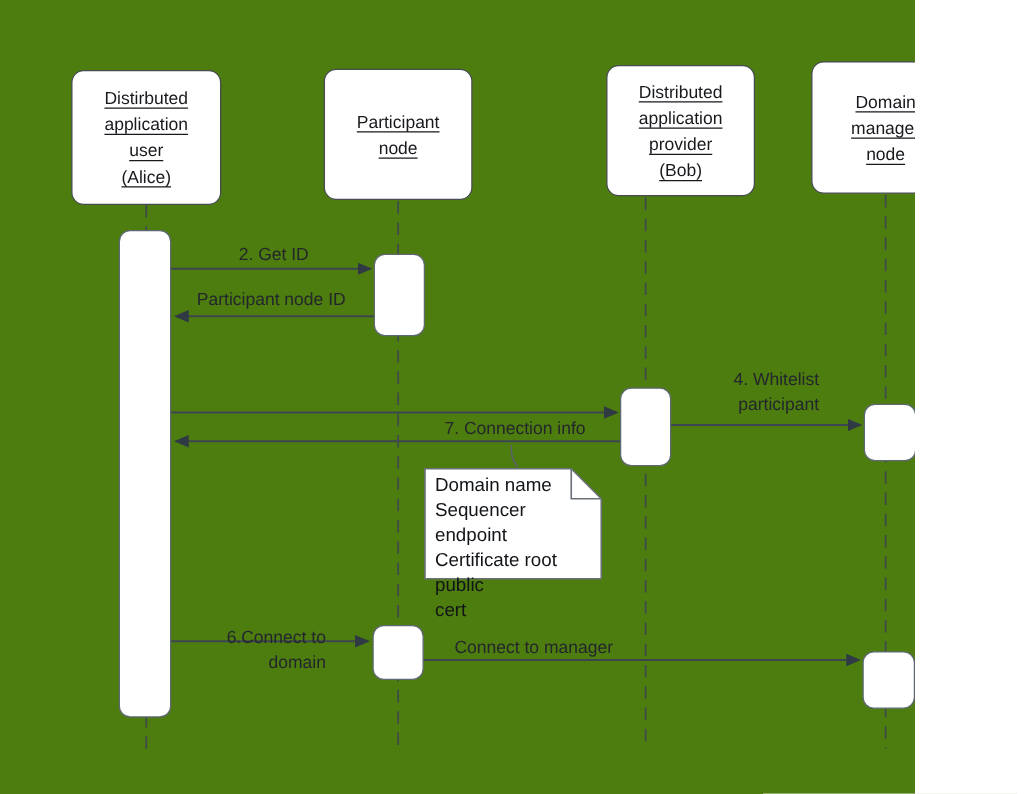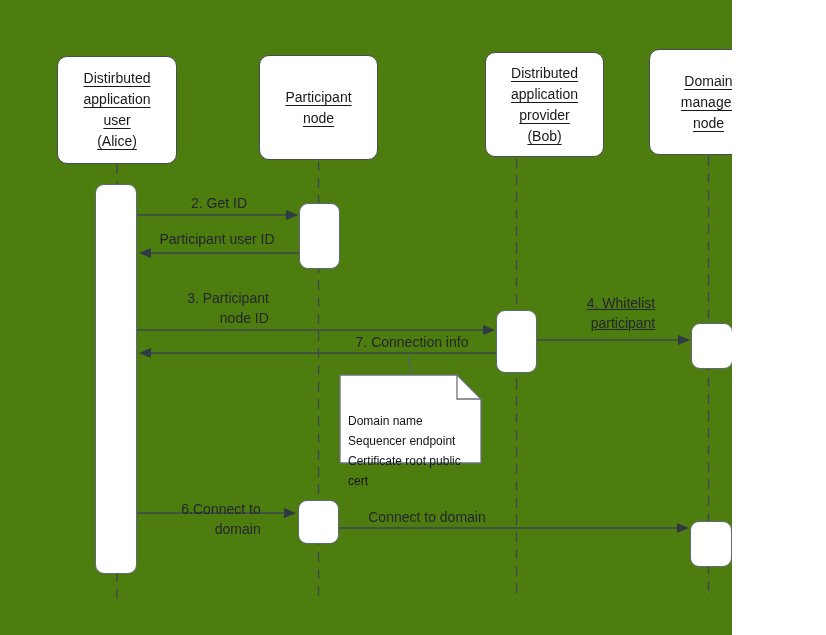--- a/index.html
+++ b/index.html
@@ -21,21 +21,21 @@
     position:absolute;z-index:2;box-sizing:border-box;background:#ffffff;
     border:1.5px solid #5f6973;border-radius:9px;
   }
   .msg{
     position:absolute;z-index:4;transform:translateX(-50%);
     text-align:right;white-space:pre-line;
     font-size:14px;line-height:20px;color:#23272c;
   }
   .note-text{
     position:absolute;z-index:4;width:130px;
-    font-size:12px;line-height:20px;color:#111418;white-space:pre-line;margin-top:32px;
+    font-size:15px;line-height:20px;color:#111418;white-space:pre-line;
   }
 </style>
 </head>
 <body>
 
 <div class="canvas">
 
   <svg class="layer layer-back">
     <line x1="117" y1="164" x2="117" y2="599" stroke="#3f474f" stroke-width="1.3" stroke-dasharray="10 7"></line>
     <line x1="318.5" y1="161" x2="318.5" y2="599" stroke="#3f474f" stroke-width="1.3" stroke-dasharray="10 7"></line>
@@ -85,28 +85,26 @@
     <line x1="496" y1="353" x2="141" y2="353" stroke="#3c4650" stroke-width="1.5" marker-end="url(#ah)"></line>
     <line x1="137" y1="513" x2="294" y2="513" stroke="#3c4650" stroke-width="1.5" marker-end="url(#ah)"></line>
     <line x1="339" y1="528" x2="687" y2="528" stroke="#3c4650" stroke-width="1.5" marker-end="url(#ah)"></line>
 
     <path d="M409,356 Q408,365 414,374" stroke="#5a6167" stroke-width="1.2" fill="none"></path>
     <path d="M340,375 L457,375 L481,399 L481,463 L340,463 Z" fill="#ffffff" stroke="#6a7178" stroke-width="1.3"></path>
     <path d="M457,375 L457,399 L481,399" fill="none" stroke="#6a7178" stroke-width="1.3"></path>
   </svg>
 
   <div class="msg" style="left:219px;top:193px;">2. Get ID</div>
-  <div class="msg" style="left:217px;top:229px;">Participant user ID</div>
-  <div class="msg" style="left:228px;top:288px;">3. Participant
-node ID</div>
-  <div class="msg" style="left:621px;top:293px;text-decoration:underline;">4. Whitelist
+  <div class="msg" style="left:217px;top:229px;">Participant node ID</div>
+  <div class="msg" style="left:621px;top:293px;">4. Whitelist
 participant</div>
   <div class="msg" style="left:412px;top:332px;">7. Connection info</div>
   <div class="msg" style="left:221px;top:499px;">6.Connect to
 domain</div>
-  <div class="msg" style="left:427px;top:507px;">Connect to domain</div>
+  <div class="msg" style="left:427px;top:507px;">Connect to manager</div>
 
   <div class="note-text" style="left:348px;top:379px;">Domain name
 Sequencer endpoint
 Certificate root public
 cert</div>
 
 </div>
 
 </body></html>

